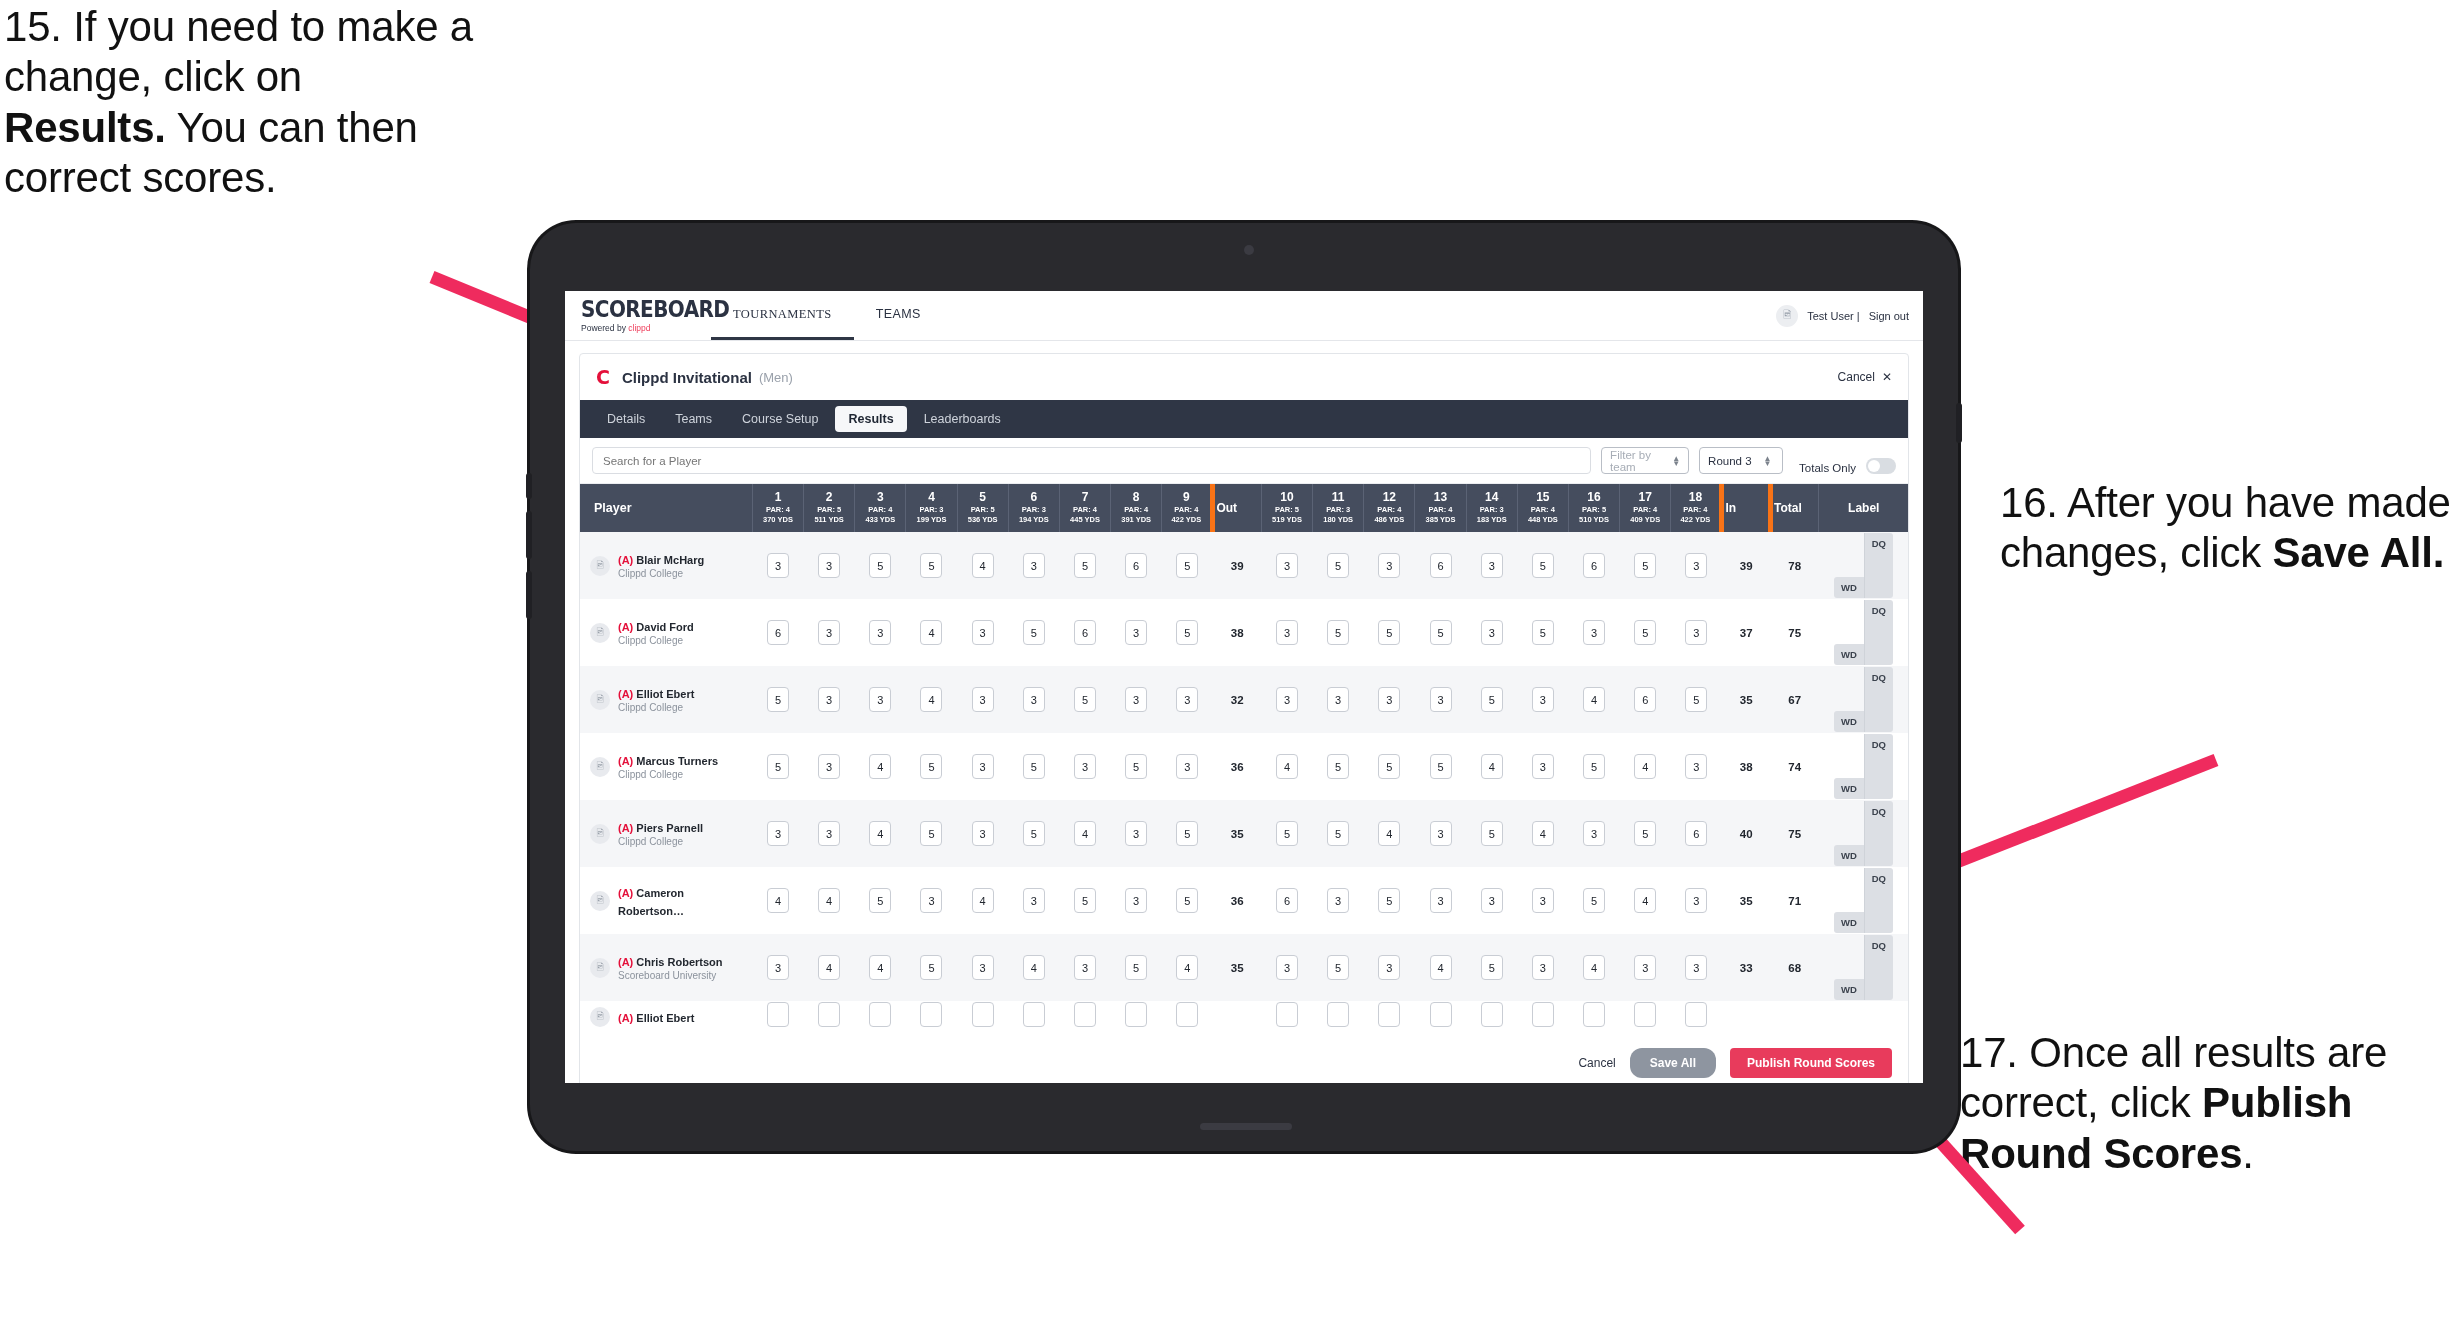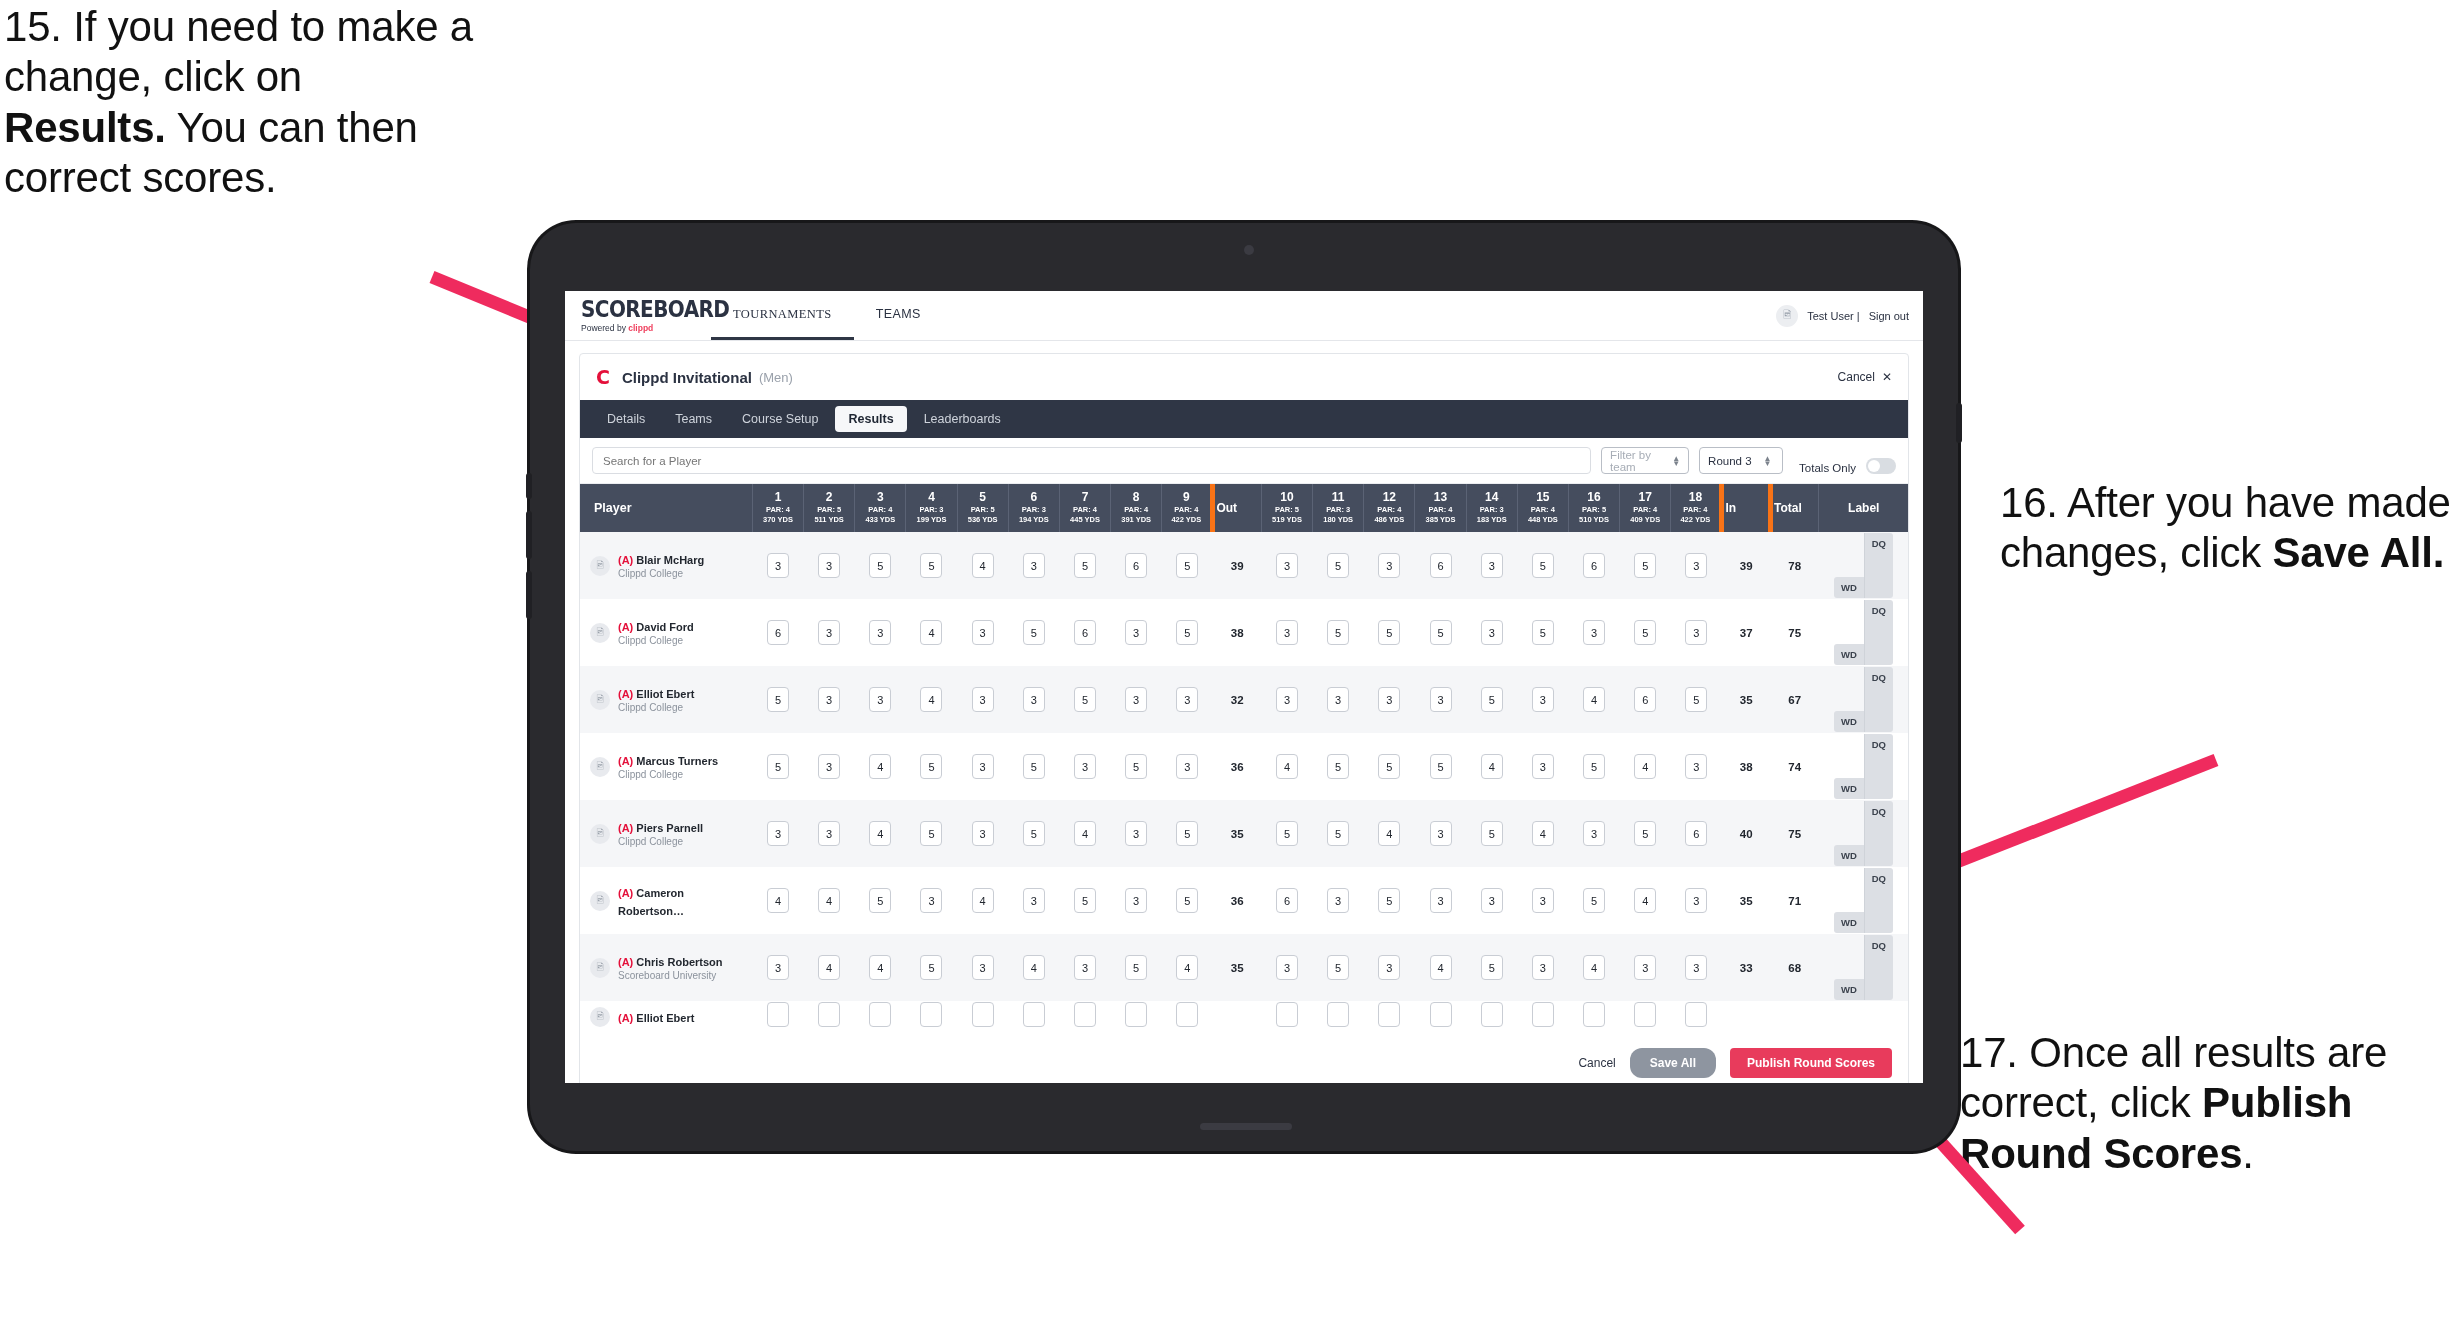--- a/index.html
+++ b/index.html
@@ -59,21 +59,21 @@
     border-bottom:1px solid #e4e6ea;
   }
   #brand { width:146px; display:flex; flex-direction:column; justify-content:center; padding-left:16px; }
   #brand .logo {
     font-family:"DejaVu Sans", sans-serif;
     font-weight:700; font-size:20px; letter-spacing:-0.6px;
     color:#2b3242; line-height:1;
     transform:scaleY(1.12); transform-origin:left top;
   }
   #brand .tagline { font-size:8.5px; color:#2b3242; margin-top:5px; }
-  #brand .tagline i { font-style:normal; color:#ef3e5c; font-weight:700; }
+  #brand .tagline i { font-style:normal; color:#ef3e5c; font-weight:400; }
   .topnav {
     display:flex; align-items:center; padding:0 22px;
     font-size:12.5px; color:#2b3242; letter-spacing:0.4px;
     border-bottom:3px solid transparent; cursor:pointer;
   }
   .topnav.active { border-bottom-color:#2f3645;font-family:Liberation Serif, serif; }
   #topbar-right { margin-left:auto; display:flex; align-items:center; gap:9px; padding-right:14px; font-size:11px; color:#2b3242; }
   .av-circle {
     width:22px; height:22px; border-radius:50%; background:#eceef1;
     display:flex; align-items:center; justify-content:center;

